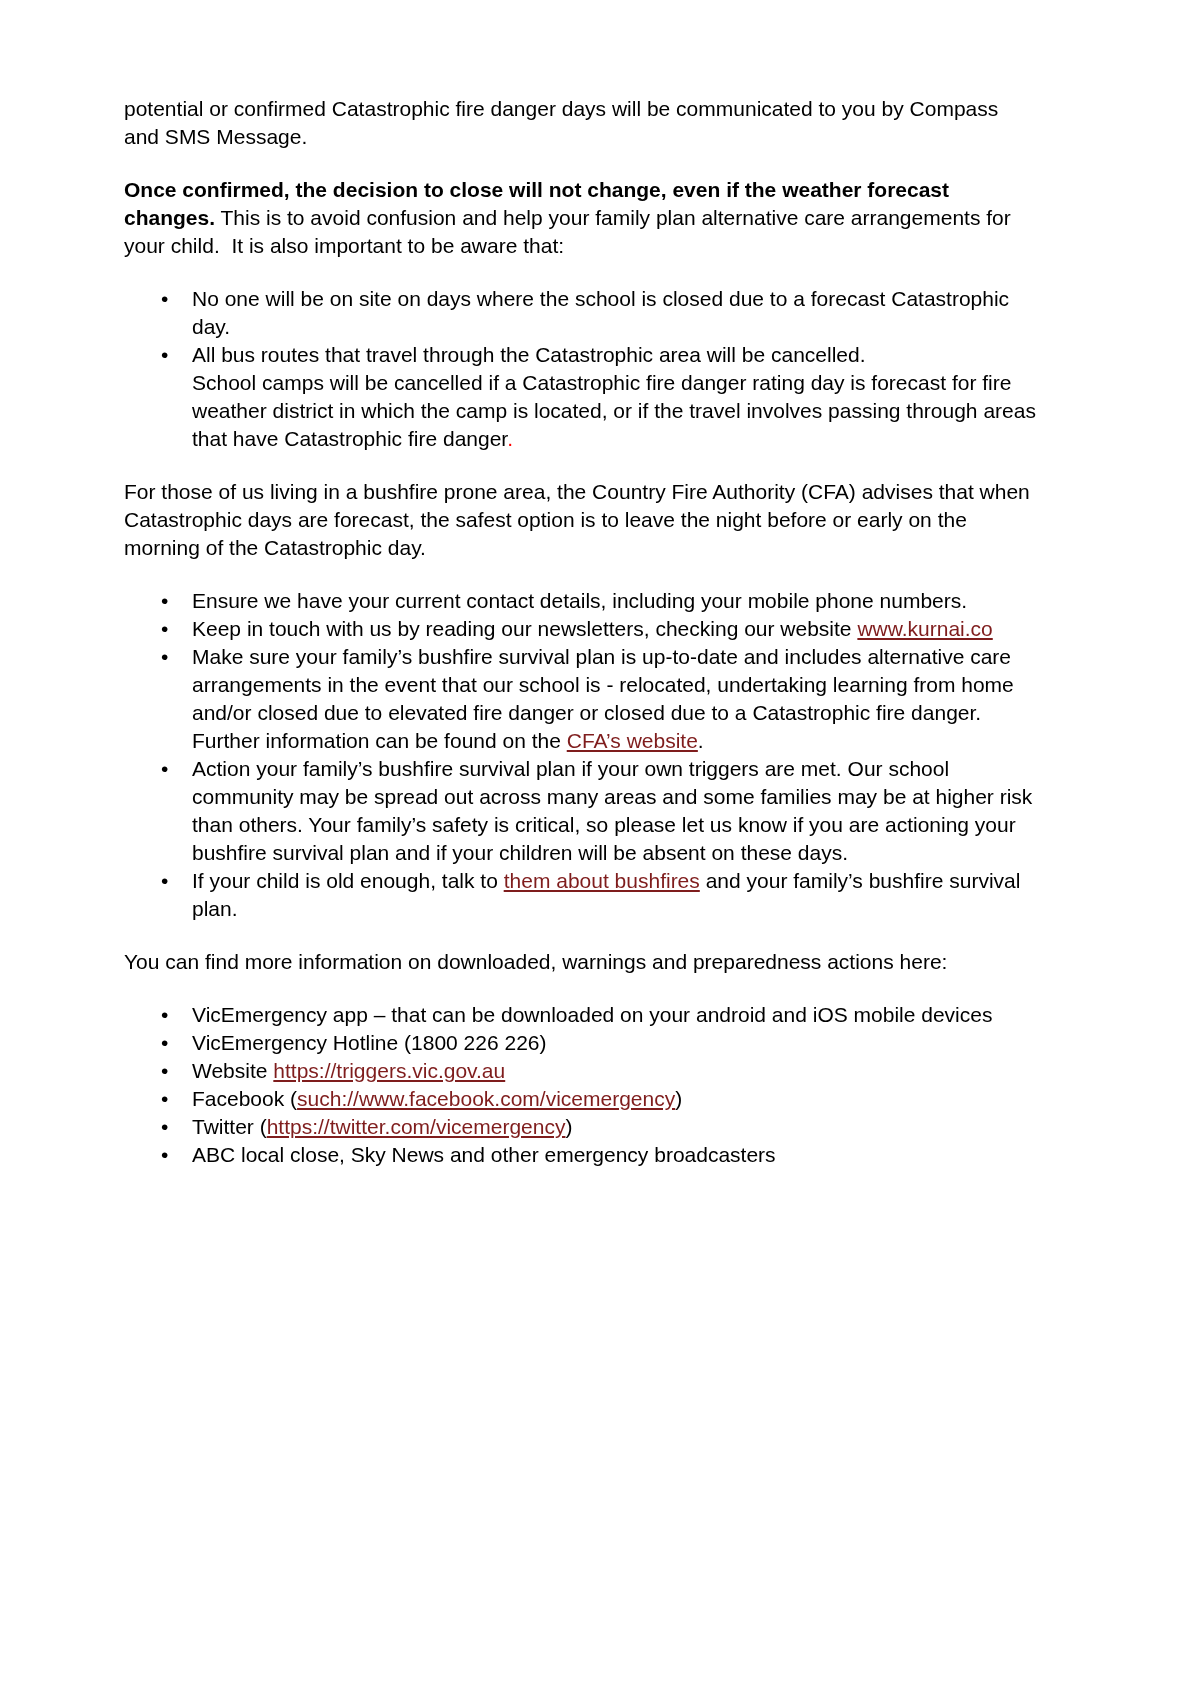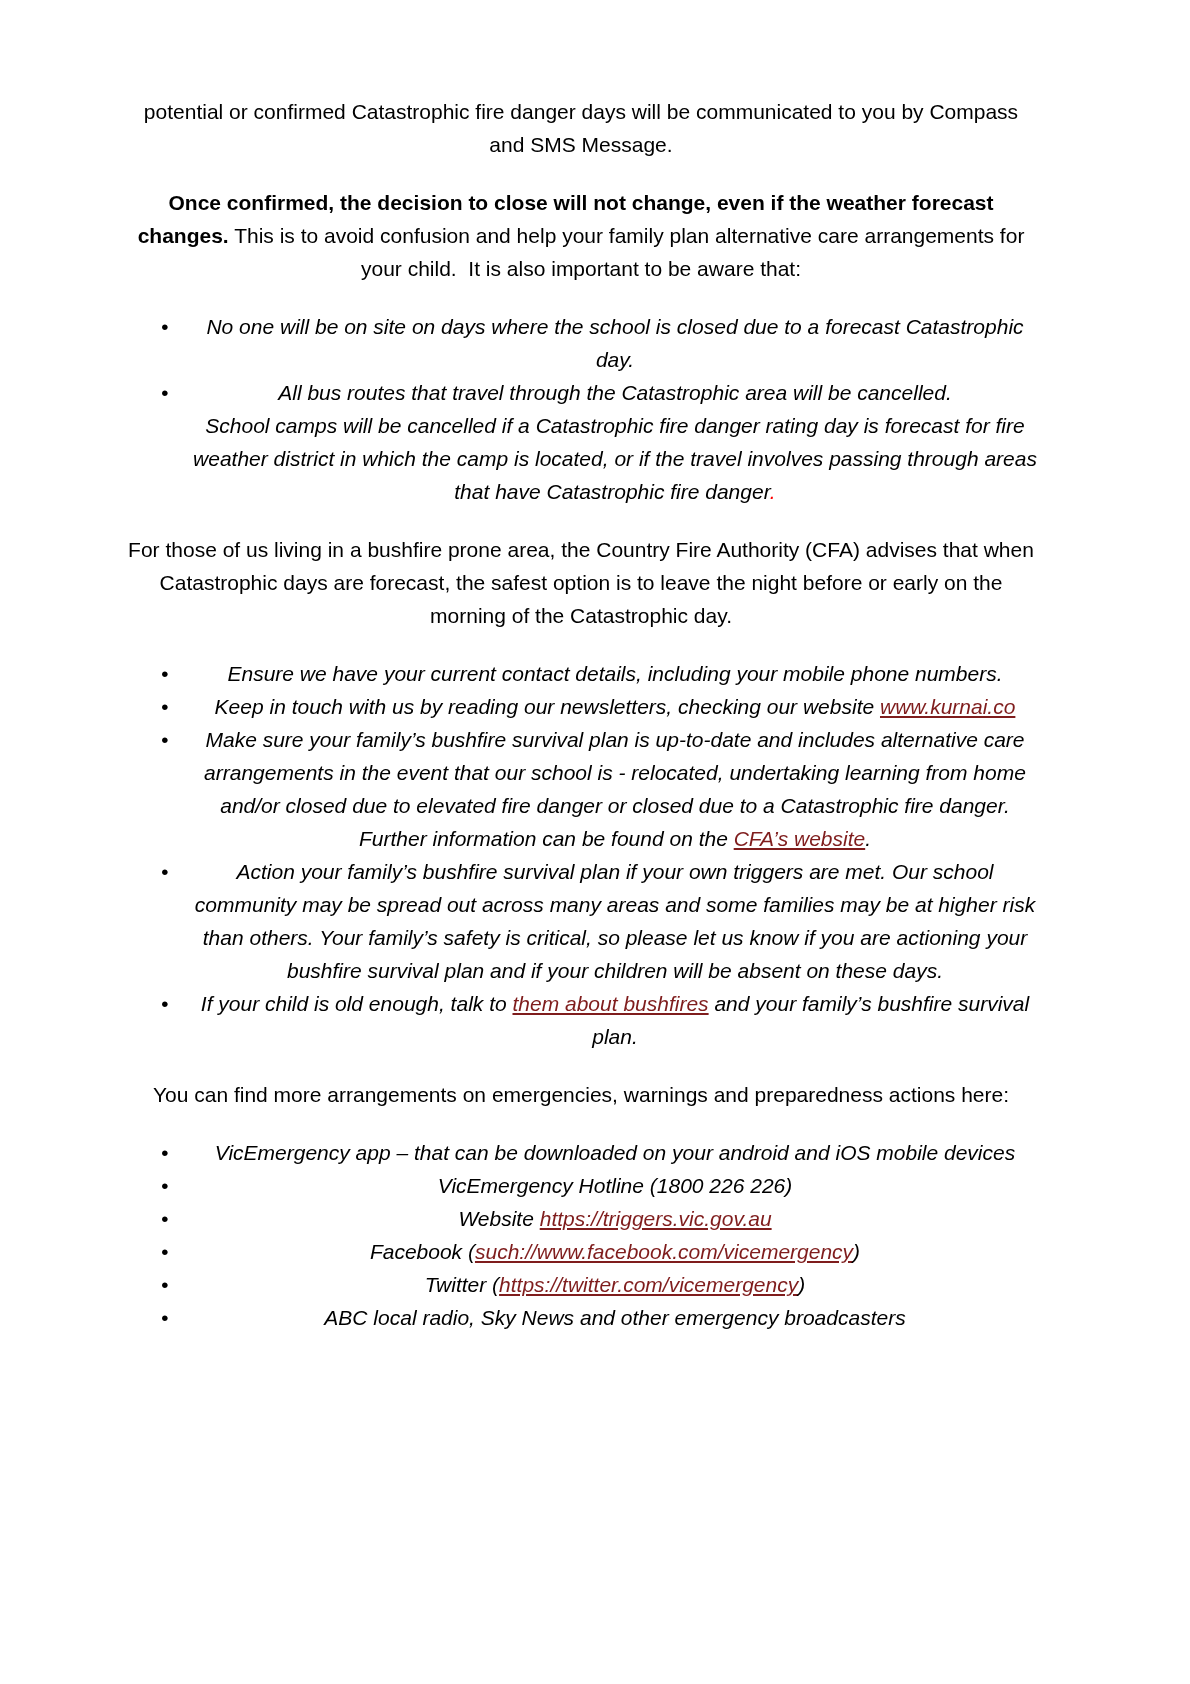--- a/index.html
+++ b/index.html
@@ -7,37 +7,35 @@
   body {
     width: 1190px;
     min-height: 1684px;
     font-family: "Liberation Sans", sans-serif;
     color: #000000;
     position: relative;
   }
   .page {
     padding: 95px 152px 60px 124px;
     font-size: 21px;
-    line-height: 33px;
-    text-align: center;
+    line-height: 28px;
   }
   .para { margin-bottom: 25px; }
   .heading {
     font-weight: bold;
     font-style: italic;
     margin-bottom: 25px;
   }
   ul.bullets {
     list-style: none;
     margin: 0 0 25px 0;
   }
   ul.bullets > li {
     position: relative;
     padding-left: 68px;
-    font-style: italic;
   }
   ul.bullets > li::before {
     content: "\2022";
     position: absolute;
     left: 37px;
     top: 0;
   }
   .seg-plain { color: inherit; }
   .seg-bold { font-weight: 700; }
   .seg-red { color: #ff0000; }
@@ -66,24 +64,24 @@
 
 
   <ul class="bullets">
     <li><span class="seg-plain">Ensure we have your current contact details, including your mobile phone numbers.</span></li>
     <li><span class="seg-plain">Keep in touch with us by reading our newsletters, checking our website </span><a class="link" href="#">www.kurnai.co</a></li>
     <li><span class="seg-plain">Make sure your family’s bushfire survival plan is up-to-date and includes alternative care arrangements in the event that our school is - relocated, undertaking learning from home and/or closed due to elevated fire danger or closed due to a Catastrophic fire danger. Further information can be found on the </span><a class="link" href="#">CFA’s website</a><span class="seg-plain">.</span></li>
     <li><span class="seg-plain">Action your family’s bushfire survival plan if your own triggers are met. Our school community may be spread out across many areas and some families may be at higher risk than others. Your family’s safety is critical, so please let us know if you are actioning your bushfire survival plan and if your children will be absent on these days.</span></li>
     <li><span class="seg-plain">If your child is old enough, talk to </span><a class="link" href="#">them about bushfires</a><span class="seg-plain"> and your family’s bushfire survival plan.</span></li>
   </ul>
 
-  <p class="para">You can find more arrangements on emergencies, warnings and preparedness actions here:</p>
+  <p class="para">You can find more information on downloaded, warnings and preparedness actions here:</p>
 
   <ul class="bullets">
     <li><span class="seg-plain">VicEmergency app – that can be downloaded on your android and iOS mobile devices</span></li>
     <li><span class="seg-plain">VicEmergency Hotline (1800 226 226)</span></li>
     <li><span class="seg-plain">Website </span><a class="link" href="#">https://triggers.vic.gov.au</a></li>
     <li><span class="seg-plain">Facebook (</span><a class="link" href="#">such://www.facebook.com/vicemergency</a><span class="seg-plain">)</span></li>
     <li><span class="seg-plain">Twitter (</span><a class="link" href="#">https://twitter.com/vicemergency</a><span class="seg-plain">)</span></li>
-    <li><span class="seg-plain">ABC local radio, Sky News and other emergency broadcasters</span></li>
+    <li><span class="seg-plain">ABC local close, Sky News and other emergency broadcasters</span></li>
   </ul>
 
 </div>
 
 </body></html>

